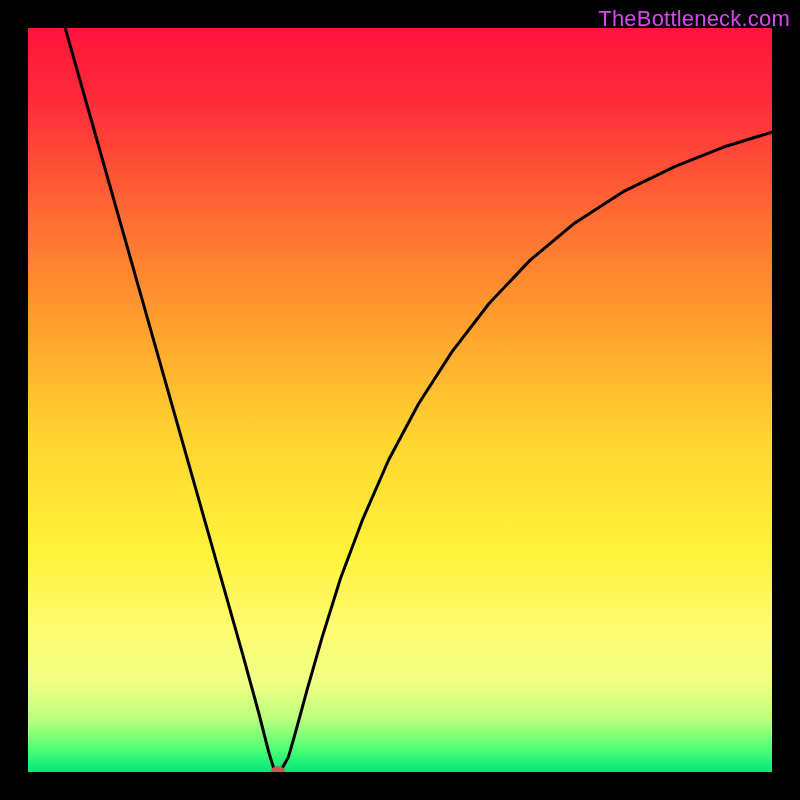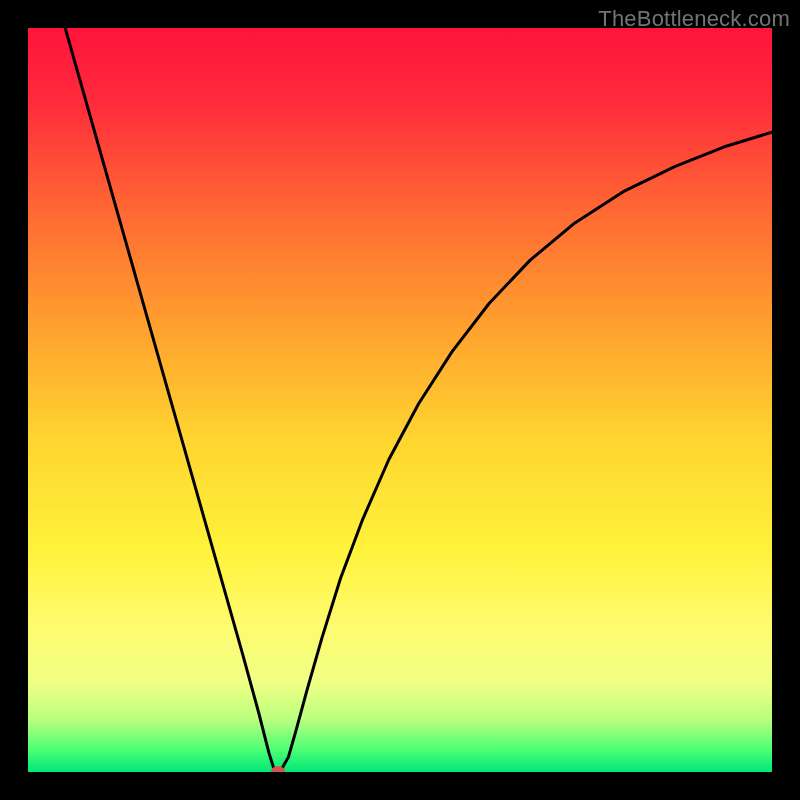--- a/index.html
+++ b/index.html
@@ -16,21 +16,21 @@
     left: 28px;
     top: 28px;
     width: 744px;
     height: 744px;
     background: #000;
   }
   .watermark {
     position: absolute;
     top: 6px;
     right: 10px;
-    color: #737373;
+    color: #d946ef;
     font-size: 22px;
     font-weight: 400;
     letter-spacing: 0.2px;
     z-index: 10;
   }
 </style>
 </head>
 <body>
 
 <div class="watermark">TheBottleneck.com</div>

